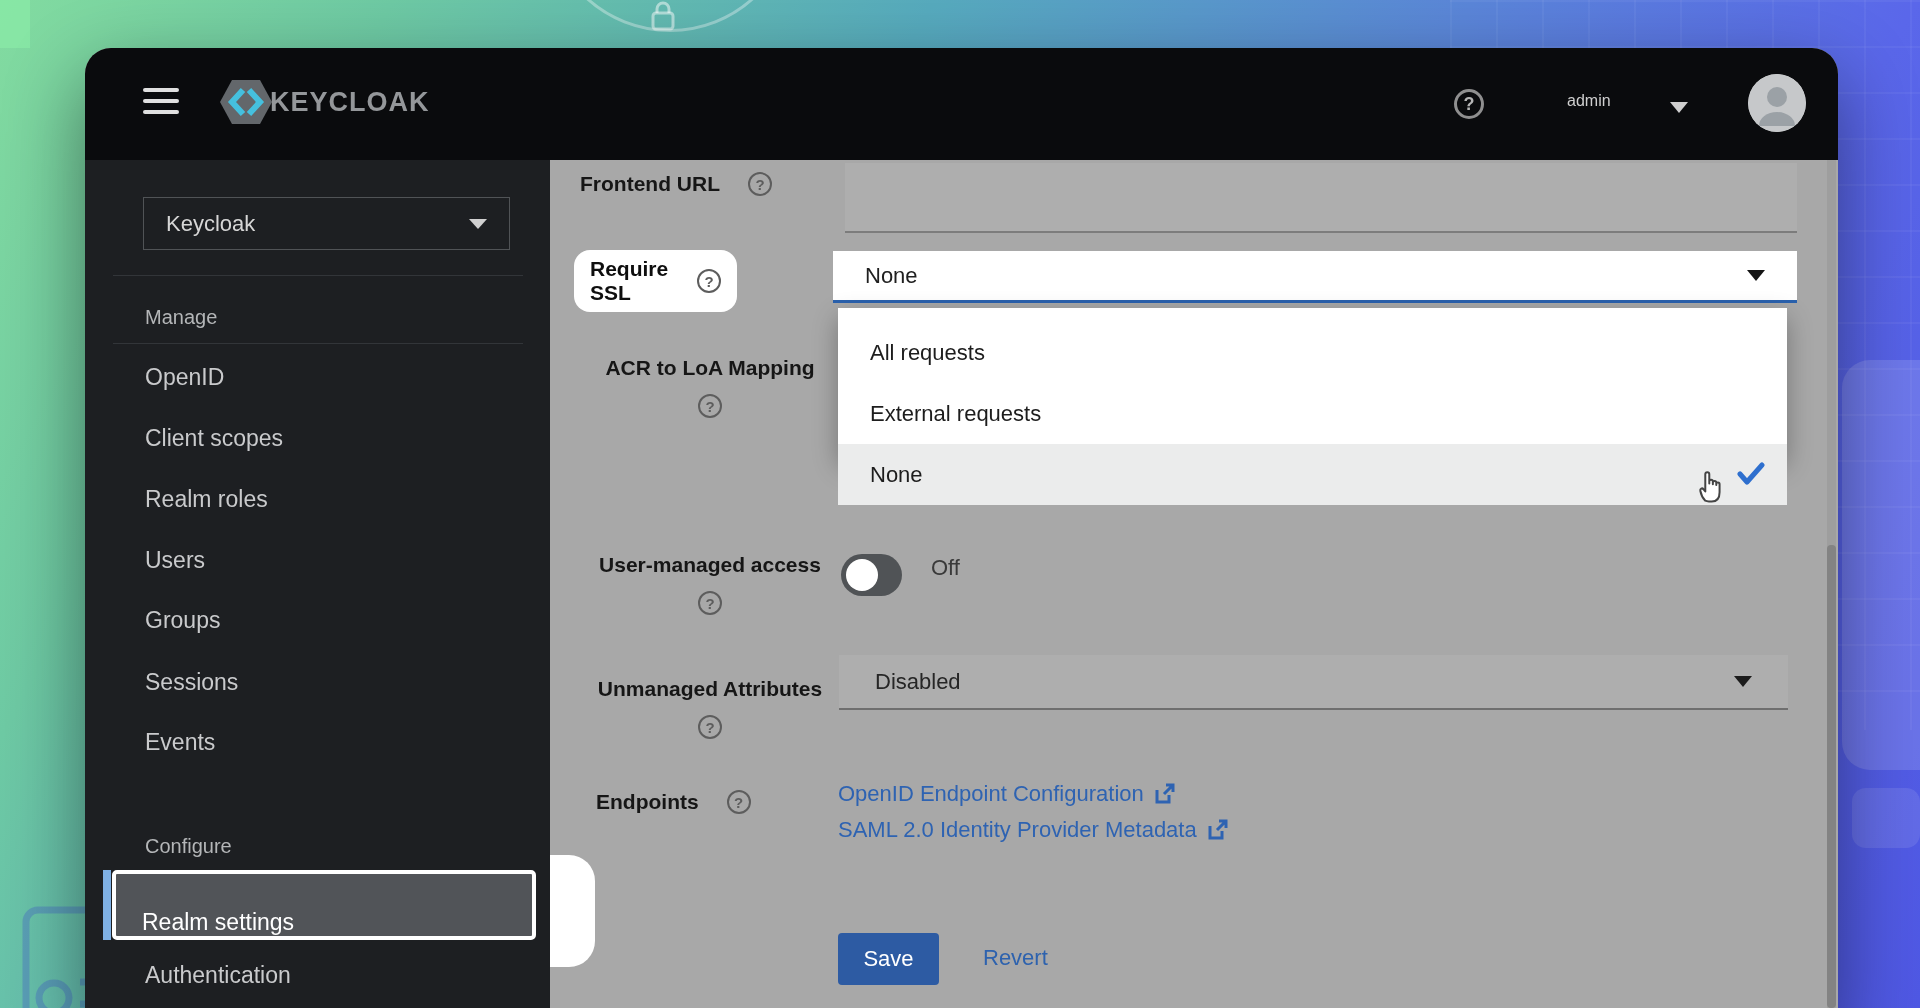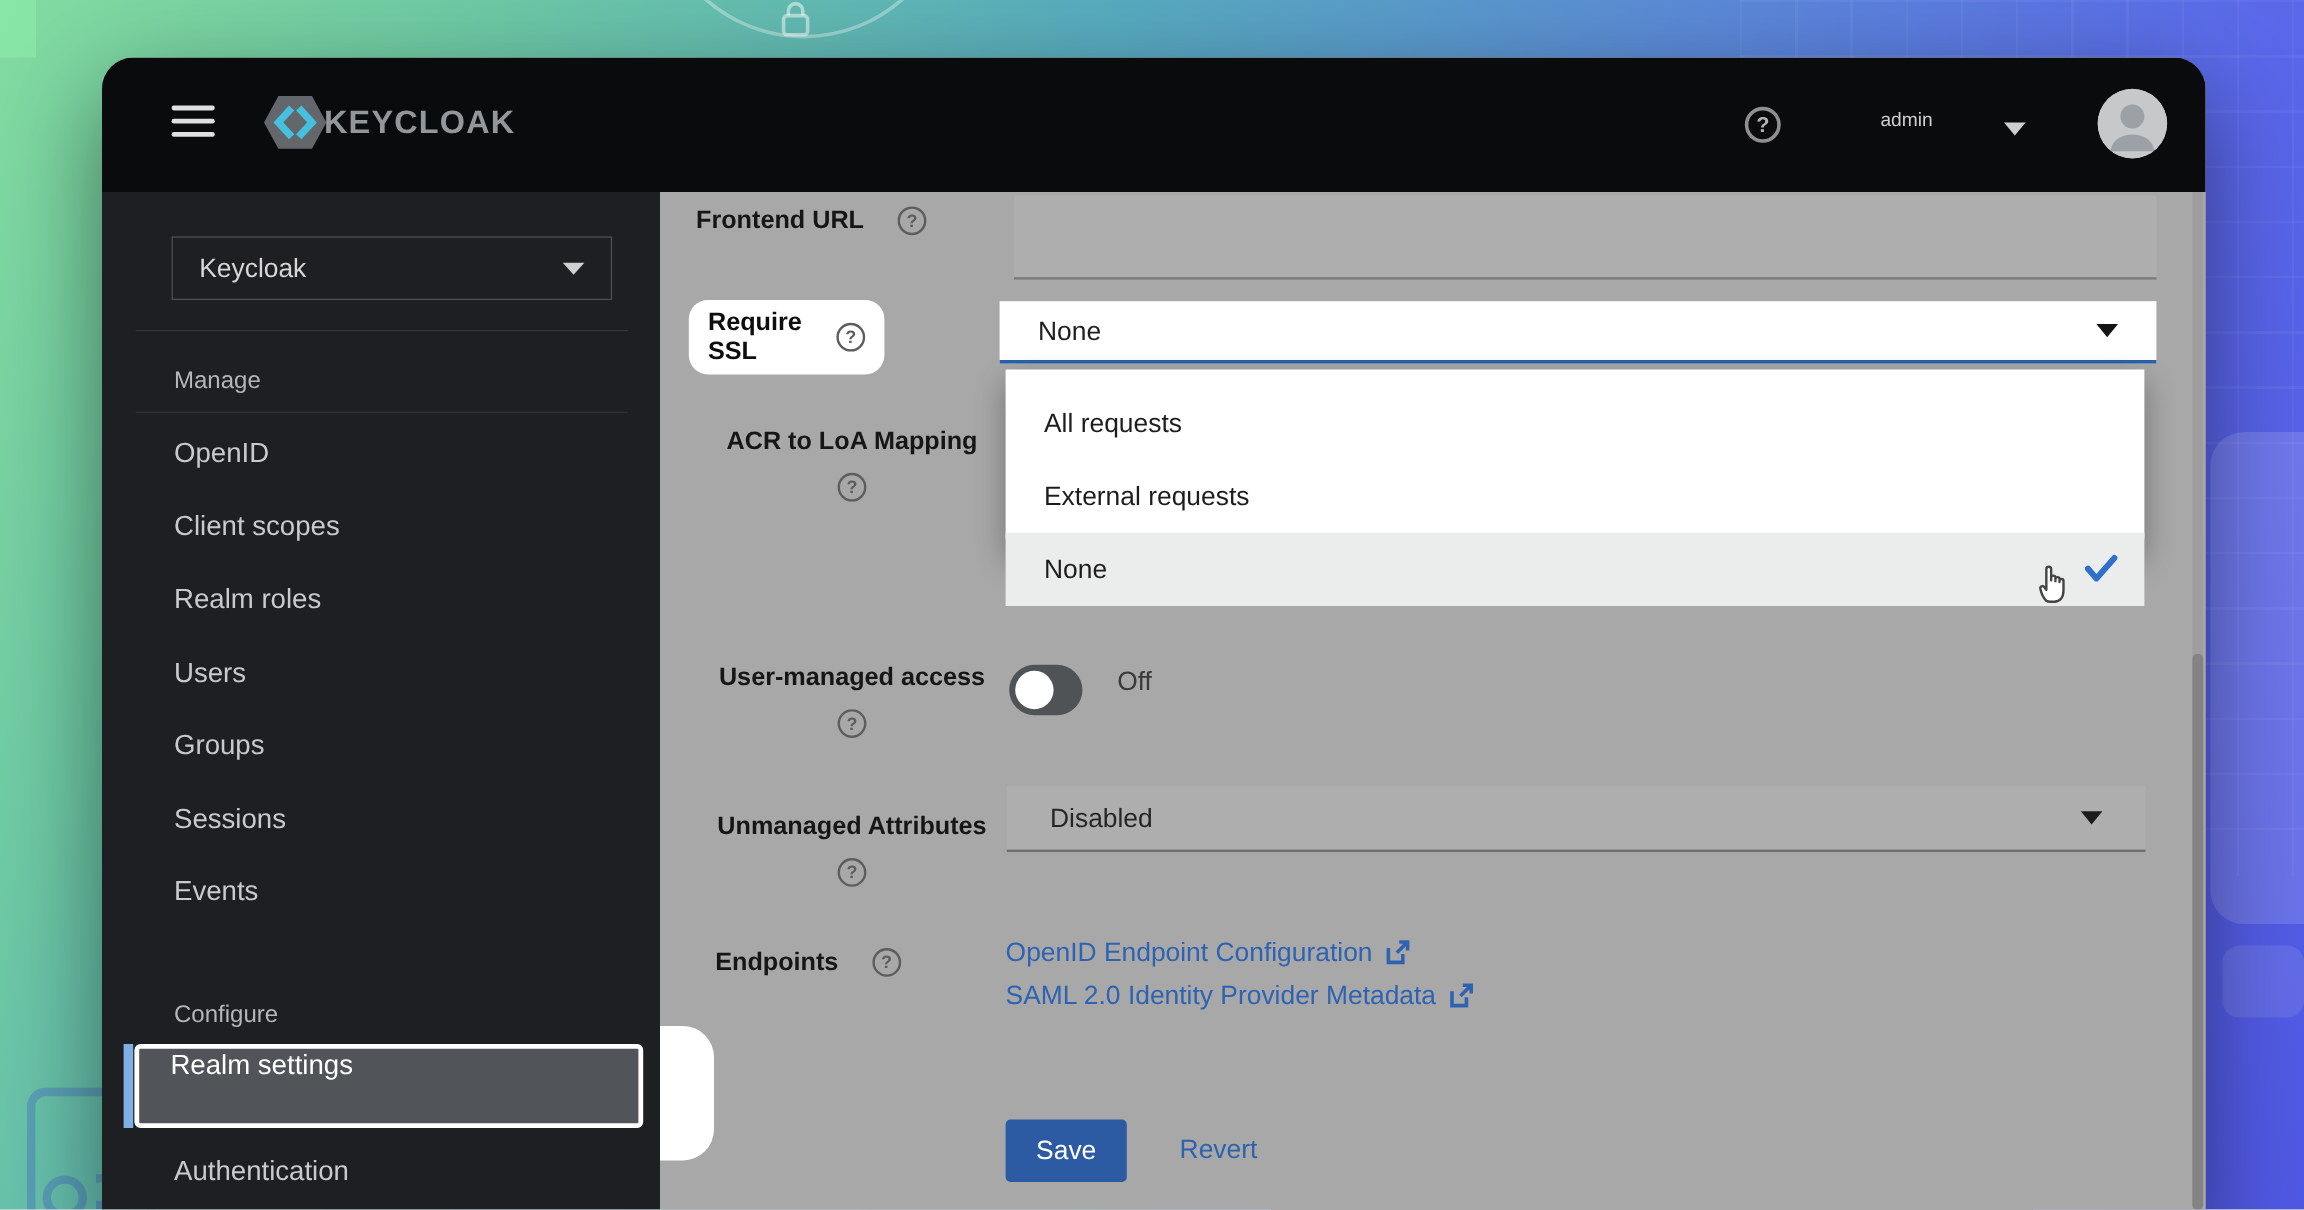--- a/index.html
+++ b/index.html
@@ -35,21 +35,21 @@
   
   .sidebar { position:absolute; left:0; top:112px; width:465px; height:868px; background:#1d1f22; z-index:4; }
   .realm-box { position:absolute; left:58px; top:37px; width:367px; height:53px; border:1px solid #505356;
                display:flex; align-items:center; padding:0 22px; color:#d6d6d6; font-size:22px; }
   .realm-caret { margin-left:auto; width:0; height:0; border-left:9px solid transparent; border-right:9px solid transparent; border-top:10px solid #d0d0d0; }
   .sb-div { position:absolute; left:28px; width:410px; height:1px; background:#323539; }
   .sb-section { position:absolute; left:60px; font-size:20px; color:#b4b6b8; }
   .nav-item { position:absolute; left:60px; font-size:23px; color:#c9cacc; line-height:30px; cursor:pointer; }
   .active-bar { position:absolute; left:18px; top:710px; width:8px; height:70px; background:#7fb0e4; }
   .active-box { position:absolute; left:27px; top:710px; width:424px; height:70px; border:4px solid #ffffff; border-radius:5px;
-                background:#515458; display:flex; align-items:flex-start; padding:0 26px; color:#ffffff; font-size:23px; cursor:pointer; }
+                background:#515458; display:flex; align-items:flex-end; padding:0 26px; color:#ffffff; font-size:23px; cursor:pointer; }
 
   
   .anno-blob { position:absolute; left:458px; top:807px; width:52px; height:112px; background:#ffffff; border-radius:0 26px 26px 0; z-index:1; }
 
   
   .content-bg { position:absolute; left:465px; top:112px; width:1288px; height:868px; background:#a8a8a8; z-index:0; }
   .field-label { position:absolute; font-size:21px; font-weight:700; color:#161616; display:flex; align-items:center; gap:28px; z-index:2; }
   .field-label.stacked { flex-direction:column; align-items:center; gap:14px; }
   .qmark { width:24px; height:24px; min-width:24px; border:2px solid #5d5d5d; border-radius:50%; color:#5d5d5d;
            font-size:15px; font-weight:700; display:flex; align-items:center; justify-content:center; }

